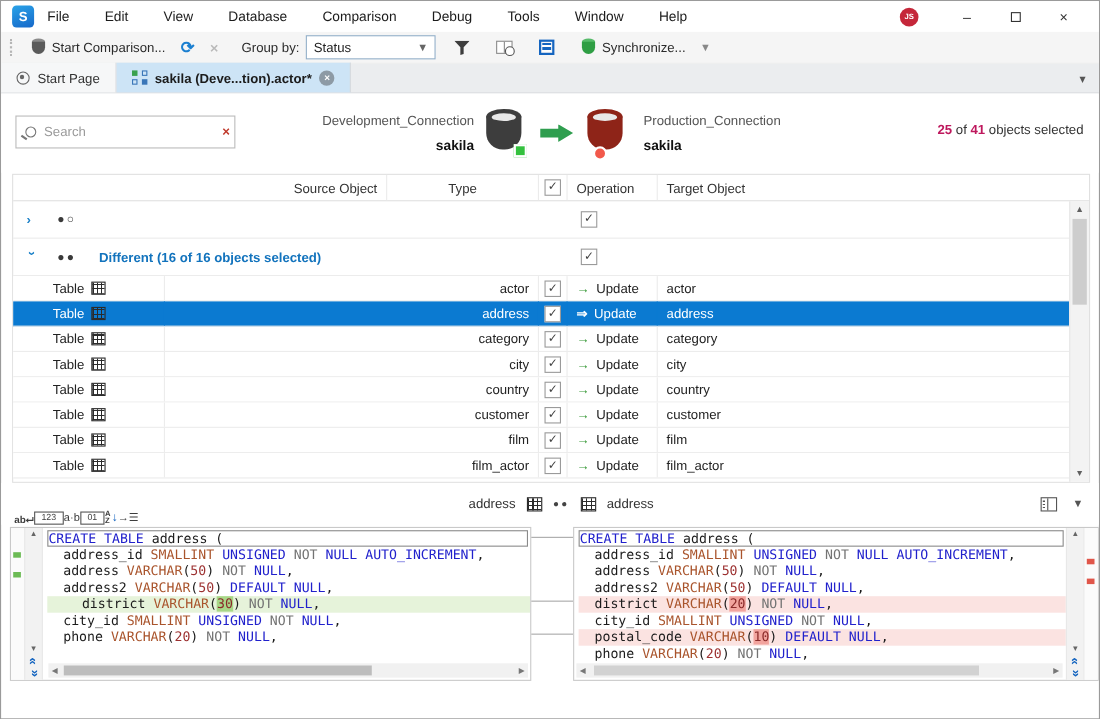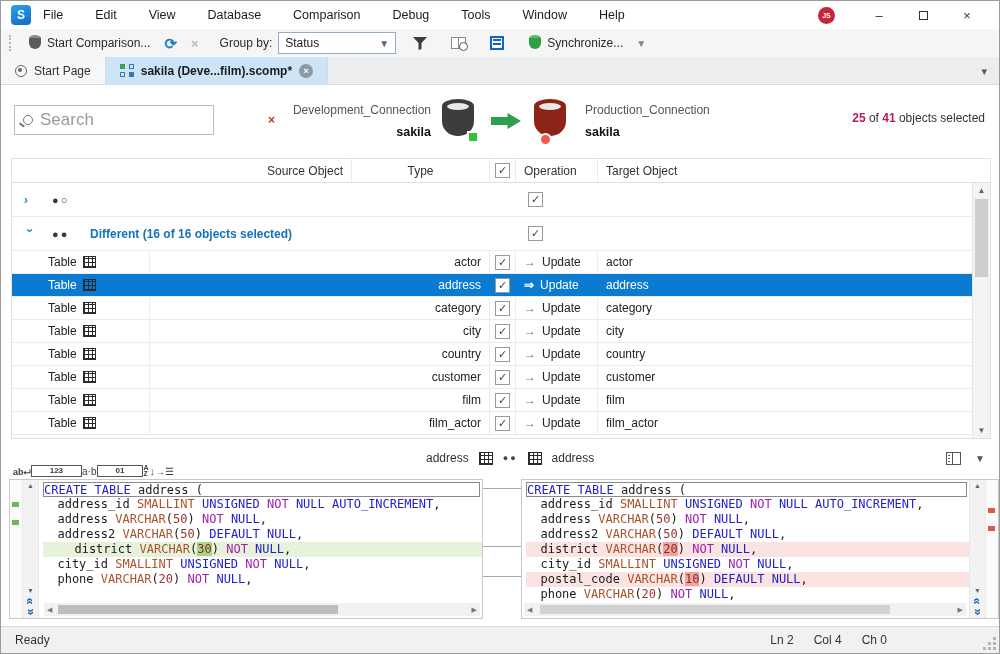--- a/index.html
+++ b/index.html
@@ -52,21 +52,21 @@
   .schema-ic .b{right:0;top:0;border:1.4px solid #3a76b8;}
   .schema-ic .c{left:0;bottom:0;border:1.4px solid #3a76b8;}
   .schema-ic .d{right:0;bottom:0;background:#3a76b8;}
   .tab-close{width:14px;height:14px;border-radius:50%;background:#8d9aa5;color:#fff;font-size:9px;line-height:14px;text-align:center;font-weight:bold;}
   .strip-caret{margin-left:auto;margin-right:12px;align-self:center;color:#555;font-size:11px;}
   
   .cmp-header{position:absolute;left:0;top:84px;right:0;height:72px;background:#fff;}
   .search-box{position:absolute;left:13px;top:20px;width:200px;height:30px;border:1px solid #bbb;background:#fff;display:flex;align-items:center;padding:0 8px;gap:7px;}
   .mag{width:10px;height:10px;border:1.6px solid #777;border-radius:50%;position:relative;flex:none;}
   .mag::after{content:"";position:absolute;left:-5px;top:8px;width:6px;height:1.6px;background:#777;transform:rotate(35deg);}
-  .search-input{border:none;outline:none;flex:1;font-size:17px;color:#333;font-family:"Liberation Sans",sans-serif;background:transparent;}
+  .search-input{border:none;outline:none;flex:1;font-size:12px;color:#333;font-family:"Liberation Sans",sans-serif;background:transparent;}
   .search-input::placeholder{color:#9a9a9a;}
   .search-clear{color:#c0392b;font-weight:bold;font-size:12px;}
   .conn-label{position:absolute;color:#555;font-size:12px;}
   .conn-db{position:absolute;font-weight:bold;color:#111;font-size:12.5px;}
   .big-db{position:absolute;width:38px;height:44px;}
   .big-db .top{position:absolute;left:3px;top:0;width:32px;height:14px;border-radius:50%;}
   .big-db .body{position:absolute;left:3px;top:7px;width:32px;height:30px;border-radius:0 0 15px 15px;}
   .big-db .hole{position:absolute;left:8px;top:4px;width:22px;height:7px;border-radius:50%;background:#e8e8e8;}
   .dev .top,.dev .body{background:#3d3d3d;}
   .prod .top,.prod .body{background:#8e2418;}
@@ -106,21 +106,21 @@
   .op-arrow{color:#3a9a3a;font-weight:bold;}
   .grid-row.sel{background:#0b7ad1;color:#fff;}
   .grid-row.sel .cell{border-right-color:#0b7ad1;}
   .grid-row.sel .op-arrow{color:#fff;}
   .grid-vsb{position:absolute;right:0;top:24px;bottom:0;width:18px;background:#f3f3f3;border-left:1px solid #e6e6e6;}
   .grid-vsb .ar{position:absolute;left:0;width:100%;text-align:center;font-size:8px;color:#606060;}
   .grid-vsb .thumb{position:absolute;left:2px;width:13px;background:#cdcdcd;}
   
   .mid-toolbar{position:absolute;left:0;top:438px;right:0;height:38px;background:#fff;display:flex;align-items:flex-end;padding:0 12px;}
   .mt-ic{color:#3d3d3d;font-size:10px;display:flex;align-items:center;gap:1px;line-height:1;}
-  .boxed{border:1px solid #555;padding:1px 18px;font-size:8px;font-weight:bold;}
+  .boxed{border:1px solid #555;padding:1px 6px;font-size:8px;font-weight:normal;}
   .sortdn{color:#1565c0;font-weight:bold;font-size:11px;}
   .mid-center{position:absolute;left:425px;top:0;height:100%;display:flex;align-items:center;gap:10px;color:#333;}
   .mini-grid{width:14px;height:13px;border:1px solid #2b2b2b;background:
     repeating-linear-gradient(0deg,#2b2b2b 0 1px,transparent 1px 4px),
     repeating-linear-gradient(90deg,#2b2b2b 0 1px,transparent 1px 4px);}
   .dots2{font-size:9px;letter-spacing:2px;color:#444;}
   .mid-right{position:absolute;right:14px;top:0;height:100%;display:flex;align-items:center;gap:14px;}
   .layout-ic{width:15px;height:13px;border:1px solid #555;position:relative;background:#fff;}
   .layout-ic::before{content:"";position:absolute;left:5px;top:0;width:1px;height:100%;background:#555;}
   .layout-ic::after{content:"";position:absolute;left:1px;top:2px;width:2px;height:7px;background:repeating-linear-gradient(180deg,#555 0 1px,transparent 1px 3px);}
@@ -141,21 +141,21 @@
   .up2{transform:rotate(90deg);}
   .dn2{transform:rotate(-90deg);}
   .code{flex:1;position:relative;overflow:hidden;padding:2px 0 0 4px;font-family:"DejaVu Sans Mono","Liberation Mono",monospace;font-size:12px;}
   .code-line{height:15px;line-height:15px;white-space:pre;color:#1b1b1b;}
   .code-line.frame{border:1px solid #8a8a8a;margin-right:2px;}
   .hl-add{background:#e6f3da;padding-left:17px;}
   .hl-del{background:#fbe3e1;}
   .tk-k{color:#2121cc;}
   .tk-t{color:#a9542c;}
   .tk-n{color:#9c3030;}
-  .tk-g{color:#a21caf;}
+  .tk-g{color:#737373;}
   .tk-d{color:#1b1b1b;}
   .tk-e{color:#8a2a2a;}
   .hl-add .tk-e{background:#a8d787;}
   .hl-del .tk-e{background:#f2a49e;}
   .hsb{position:absolute;left:34px;right:2px;bottom:2px;height:13px;background:#f1f1f1;}
   .panel-right .hsb{left:2px;right:32px;}
   .hsb .ar{position:absolute;top:0;height:100%;display:flex;align-items:center;font-size:7px;color:#777;}
   .hsb .al{left:3px;}.hsb .arr{right:3px;}
   .hsb .thumb{position:absolute;top:2px;height:9px;background:#bdbdbd;}
   .connector{position:absolute;background:#a8a8a8;height:1px;}
@@ -236,21 +236,21 @@
       <span class="startpage-ic"></span>
       <span>Start Page</span>
     </div>
     <div class="tab active">
       <span class="schema-ic">
           <i class="a"></i>
           <i class="b"></i>
           <i class="c"></i>
           <i class="d"></i>
         </span>
-      <span>sakila (Deve...film).scomp*</span>
+      <span>sakila (Deve...tion).actor*</span>
       <span class="tab-close">×</span>
     </div>
     <span class="strip-caret">▾</span>
   </div>
 
   <div class="cmp-header">
     <div class="search-box">
       <span class="mag"></span>
       <input class="search-input" placeholder="Search" style="">
       <span class="search-clear">×</span>
@@ -525,22 +525,13 @@
         <div class="mark r" style="top:46px;"></div>
       </div>
       <div class="hsb">
         <span class="ar al">◀</span>
         <div class="thumb" style="left:16px;width:350px;background:#d2d2d2;"></div>
         <span class="ar arr">▶</span>
       </div>
     </div>
   </div>
 
-  <div class="statusbar">
-    <span>Ready</span>
-    <div class="sb-right">
-      <span>Ln 2</span>
-      <span>Col 4</span>
-      <span>Ch 0</span>
-    </div>
-    <div class="grip"></div>
-  </div>
 </div>
 
 </body></html>

